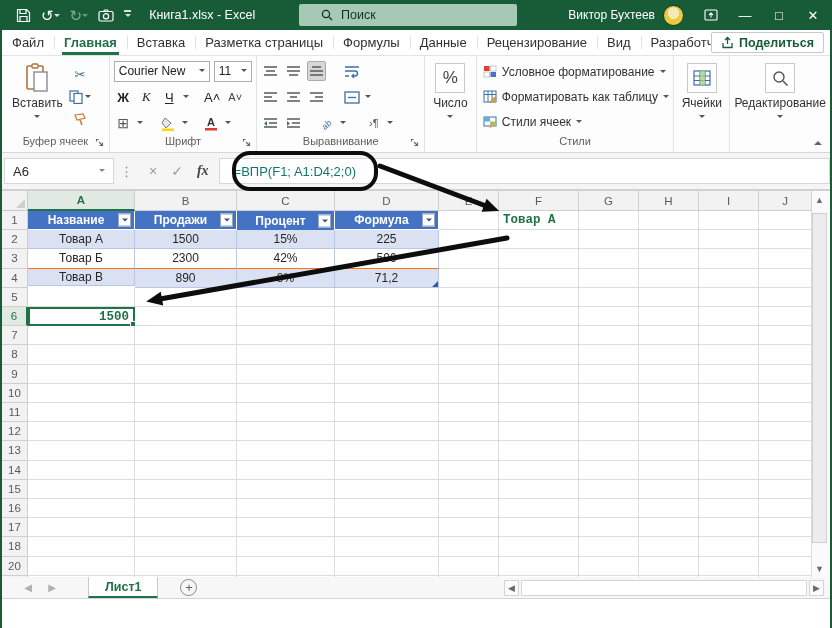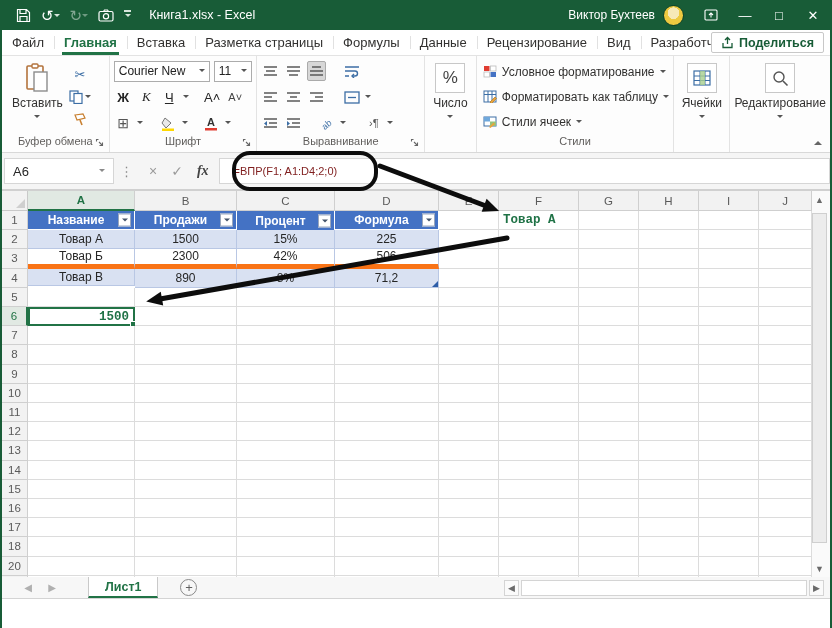--- a/index.html
+++ b/index.html
@@ -58,34 +58,34 @@
   .pct { font-size:17px; color:#444; }
   .collapse-chev { position:absolute; right:8px; bottom:4px; width:0; height:0; border:4px solid transparent; border-bottom-color:#666; margin-bottom:3px; }
 
   
   .fbar { height:38px; background:#f5f5f5; display:flex; align-items:center; border-bottom:2px solid #d0d0d0; position:relative; }
   .namebox { width:110px; height:26px; background:#fff; border:1px solid #d6d6d6; margin-left:2px; display:flex; align-items:center; padding:0 8px; font-size:13px; }
   .namebox .nbtext { flex:1; }
   .vdots { color:#8a8a8a; padding:0 6px; font-size:13px; }
   .fxbtns { display:flex; align-items:center; gap:14px; padding:0 10px; color:#9a9a9a; font-size:14px; }
   .fxbtns .fx { color:#444; font-style:italic; font-family:"Liberation Serif",serif; font-weight:bold; }
-  .finput { flex:1; height:26px; background:#fff; border:1px solid #d6d6d6; display:flex; align-items:center; padding-left:14px; font-size:11px; color:#7f1d1d; }
+  .finput { flex:1; height:26px; background:#fff; border:1px solid #d6d6d6; display:flex; align-items:center; padding-left:14px; font-size:13px; color:#0f766e; }
   .annot { position:absolute; left:230px; top:-2px; width:146px; height:40px; border:4px solid #0d0d0d; border-radius:18px; pointer-events:none; z-index:40; }
 
   
   .gridwrap { position:relative; height:386px; background:#fff; overflow:hidden; }
   .corner { position:absolute; left:0; top:0; width:26px; height:20px; background:#f2f2f2; border-right:1px solid #c9c9c9; border-bottom:1px solid #c9c9c9; }
   .corner::after { content:""; position:absolute; right:2px; bottom:2px; border-left:9px solid transparent; border-bottom:9px solid #cfcfcf; }
   .col-head, .row-head { position:absolute; background:#f2f2f2; color:#5a5a5a; display:flex; align-items:center; justify-content:center; font-size:11.5px; border-right:1px solid #cfcfcf; border-bottom:1px solid #cfcfcf; }
   .col-head.sel { background:#e1e9e3; color:#217346; border-bottom:2px solid #217346; font-weight:bold; }
   .row-head.sel { background:#e1e9e3; color:#217346; border-right:2px solid #217346; }
   .cell { position:absolute; border-right:1px solid #dcdcdc; border-bottom:1px solid #dcdcdc; font-size:12px; display:flex; align-items:center; justify-content:center; background:#fff; }
   .cell.th { background:#4472c4; color:#fff; font-weight:bold; border-right:1px solid #fff; border-bottom:1px solid #fff; font-size:12px; }
   .cell.band { background:#d9e1f2; border-right:1px solid #b9c7e4; border-bottom:1px solid #b9c7e4; }
-  .cell.plainrow { border-right:1px solid #b9c7e4; border-bottom:5px solid #f97316; }
+  .cell.plainrow { border-right:1px solid #b9c7e4; border-bottom:1px solid #f97316; }
   .filterbtn { position:absolute; right:3px; top:50%; transform:translateY(-50%); width:13px; height:13px; background:#fff; border:1px solid #9aa7bd; display:flex; align-items:center; justify-content:center; }
   .filterbtn i { width:0; height:0; border:3px solid transparent; border-top-color:#44546a; margin-top:3px; }
   .greenmono { font-family:"Liberation Mono", monospace; color:#1f7246; font-weight:bold; font-size:12.5px; }
   .cell.f1 { justify-content:flex-start; padding-left:4px; }
   .cell.a6sel { border:2px solid #217346; justify-content:flex-end; padding-right:4px; }
   .fillhandle { position:absolute; right:-3px; bottom:-3px; width:6px; height:6px; background:#217346; border:1px solid #fff; }
   .tbl-handle { position:absolute; right:0; bottom:0; width:0; height:0; border-left:6px solid transparent; border-bottom:6px solid #2e5ea8; }
   .vscroll { position:absolute; right:0; top:0; width:22px; height:386px; background:#fafafa; border-left:1px solid #d4d4d4; }
   .vscroll .arr { height:17px; display:flex; align-items:center; justify-content:center; color:#6a6a6a; font-size:9px; }
   .vscroll .thumb { position:absolute; left:3px; right:3px; top:22px; height:330px; background:#ececec; border:1px solid #cfcfcf; }
@@ -142,20 +142,27 @@
             <circle cx="8" cy="7.2" r="2.6" fill="none" stroke="#fff" stroke-width="1.2"></circle>
             <path d="M5.5 2.5l1-1.5h3l1 1.5" fill="none" stroke="#fff" stroke-width="1.2"></path>
           </svg>
       </span>
       <span class="btn chev-bar">
           <b></b>
           <span class="chev" style="margin-top:0"></span>
         </span>
     </div>
     <span class="tb-title">Книга1.xlsx - Excel</span>
+    <div class="searchbox">
+      <svg width="12" height="12" viewBox="0 0 12 12">
+          <circle cx="5" cy="5" r="3.6" fill="none" stroke="#10341f" stroke-width="1.3"></circle>
+          <path d="M8 8l3 3" stroke="#10341f" stroke-width="1.3"></path>
+        </svg>
+      <span>Поиск</span>
+    </div>
     <div class="tb-right">
       <span class="username">Виктор Бухтеев</span>
       <span class="avatar"></span>
       <span class="winbtn ribopt">
         <svg width="14" height="12" viewBox="0 0 14 12">
             <rect x="1" y="1" width="12" height="10" rx="1" fill="none" stroke="#fff" stroke-width="1.1"></rect>
             <path d="M7 8.5V4.5 M5 6l2-2 2 2" fill="none" stroke="#fff" stroke-width="1.1"></path>
           </svg>
       </span>
       <span class="winbtn">—</span>
@@ -206,21 +213,21 @@
             <span class="chev-d" style="margin-left:2px"></span>
           </span>
           <span class="ic">
             <svg width="14" height="14" viewBox="0 0 14 14">
                 <path d="M2 2l8-1 2 4-8 2z" fill="#fff" stroke="#c87f2f" stroke-width="1.2"></path>
                 <path d="M7 7l2 5" stroke="#c87f2f" stroke-width="1.6"></path>
               </svg>
           </span>
         </div>
       </div>
-      <div class="glabel"><span>Буфер обмена</span>
+      <div class="glabel"><span>Буфер ячеек</span>
         <span class="launcher"><svg width="9" height="9" viewBox="0 0 9 9">
               <path d="M1.5 3.5v-2h2 M4 4l3.5 3.5 M7.5 4.5v3h-3" fill="none" stroke="#666" stroke-width="1.1"></path>
             </svg></span>
       </div>
     </div>
 
     <div class="rgroup" style="width:148px">
       <div class="content" style="flex-direction:column;gap:2px">
         <div class="minirow">
           <span class="combo" style="width:96px">

